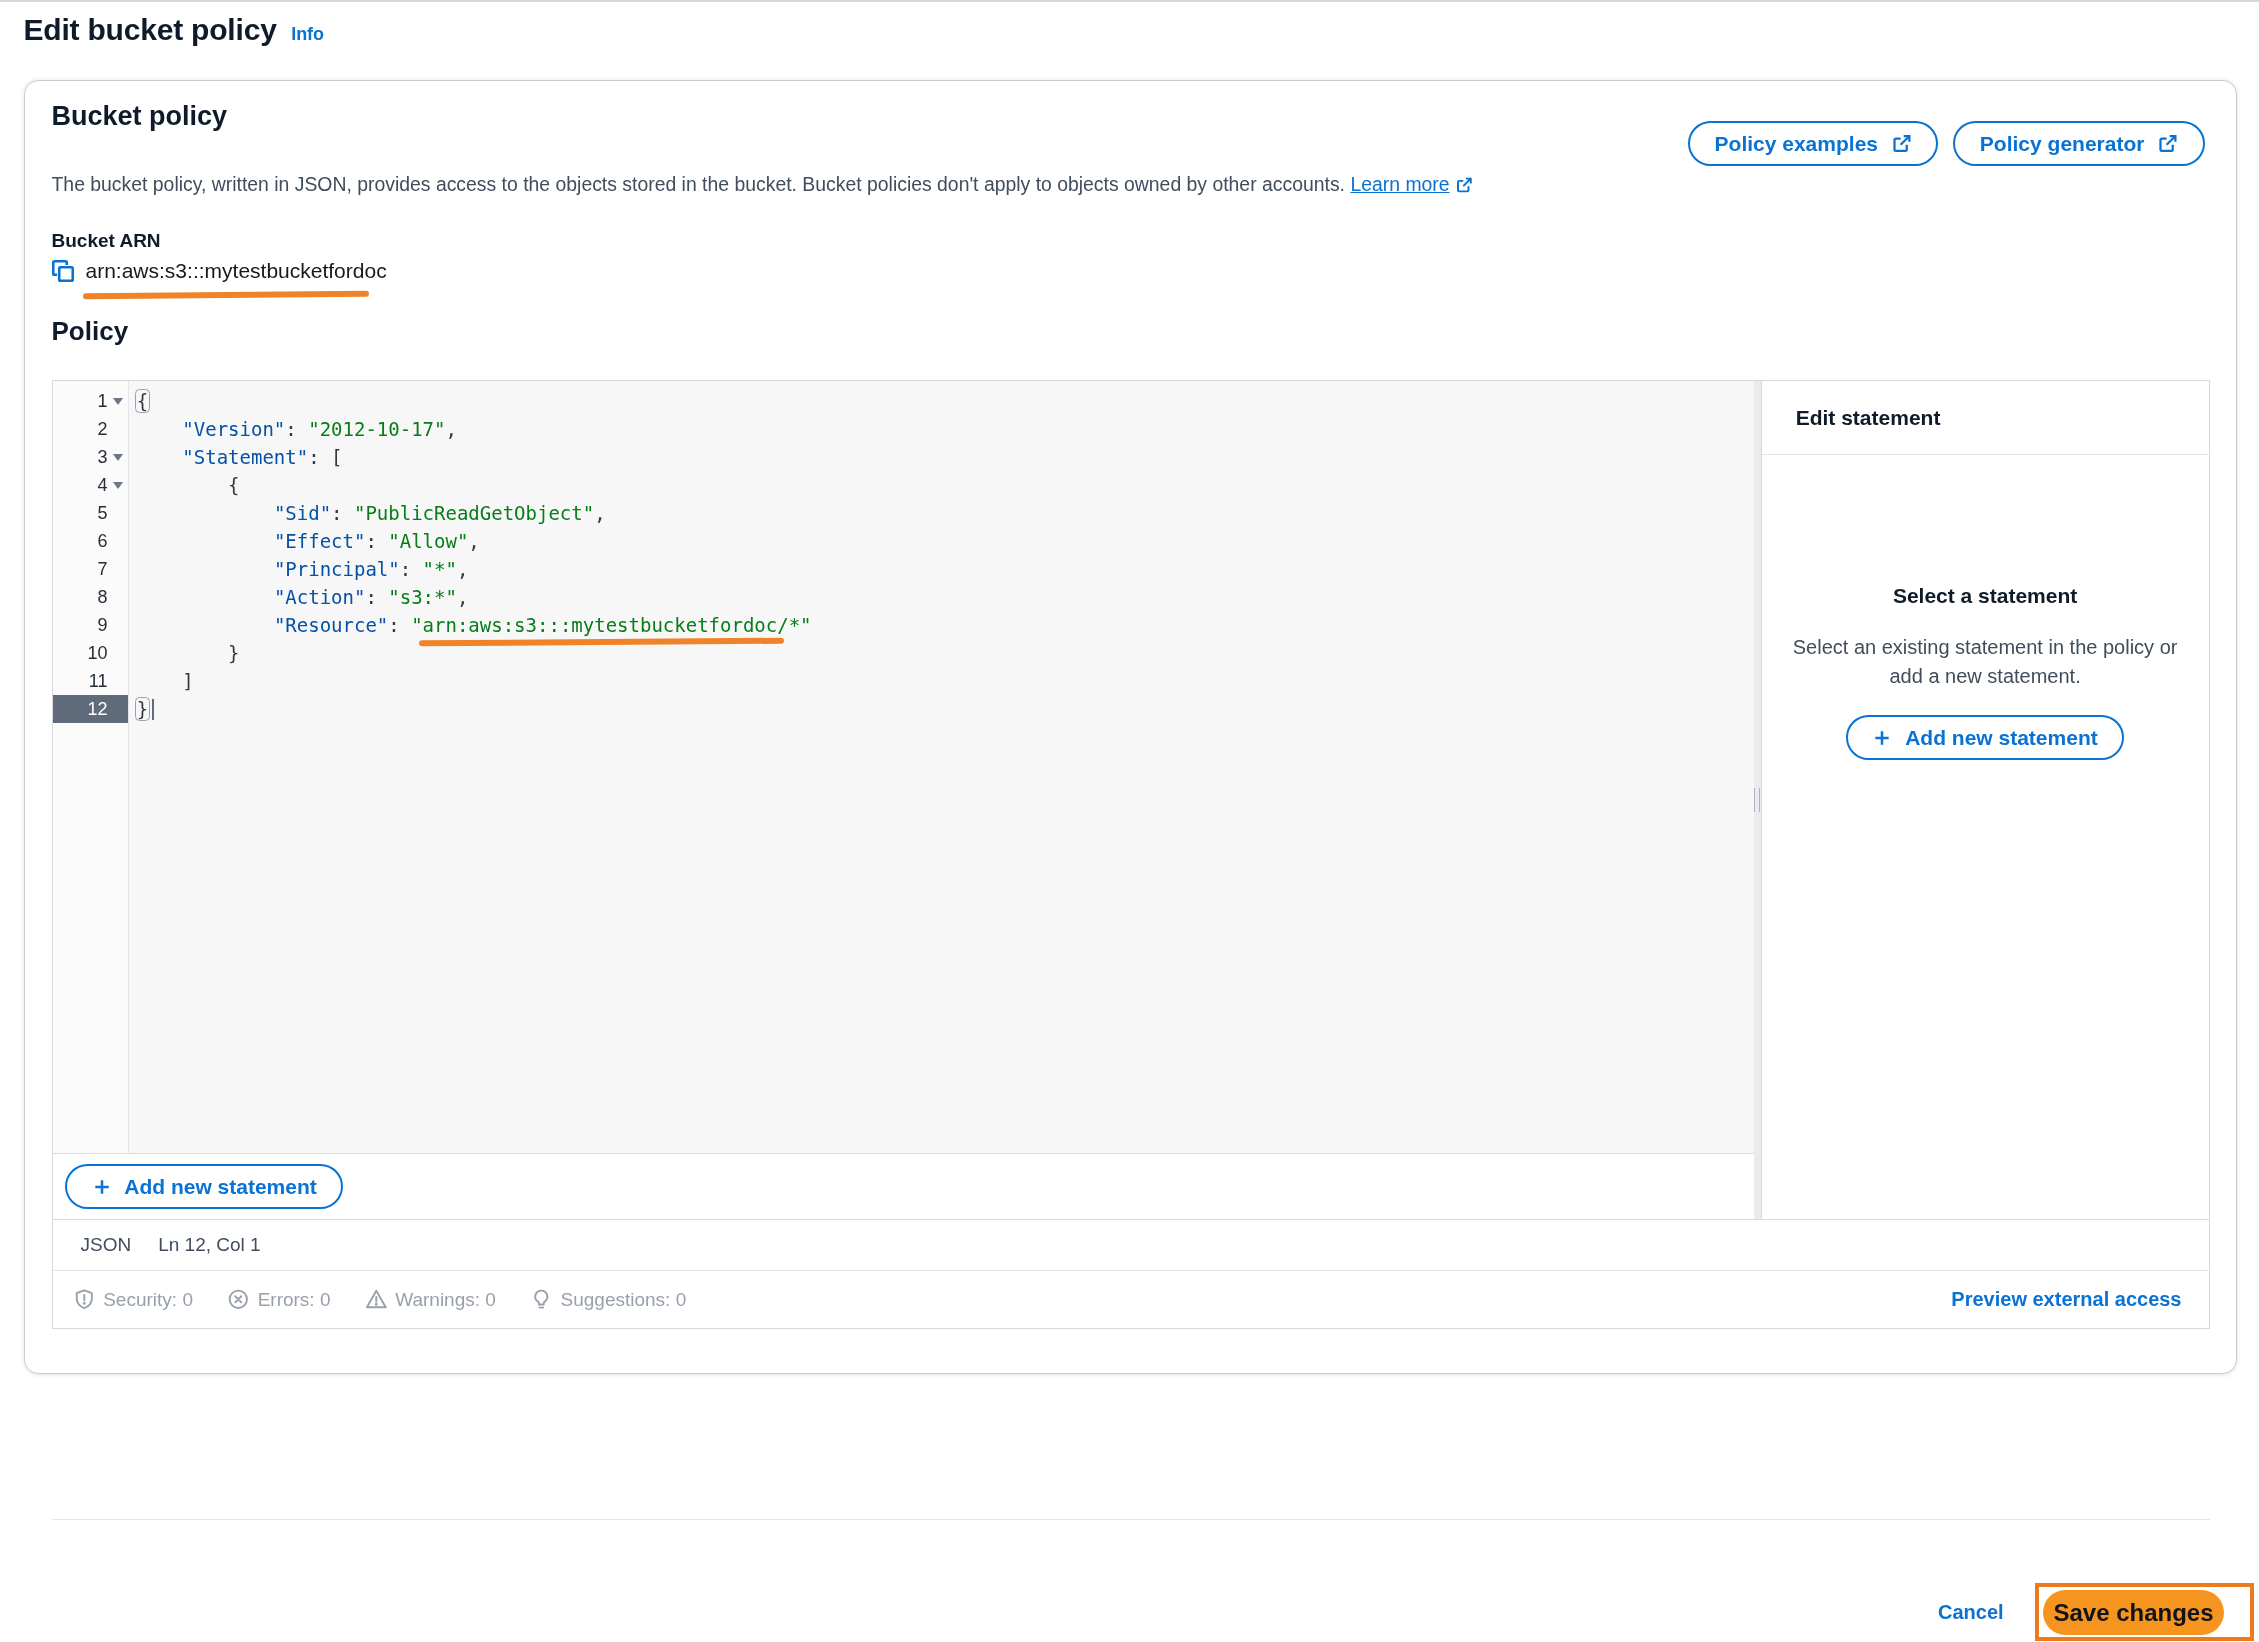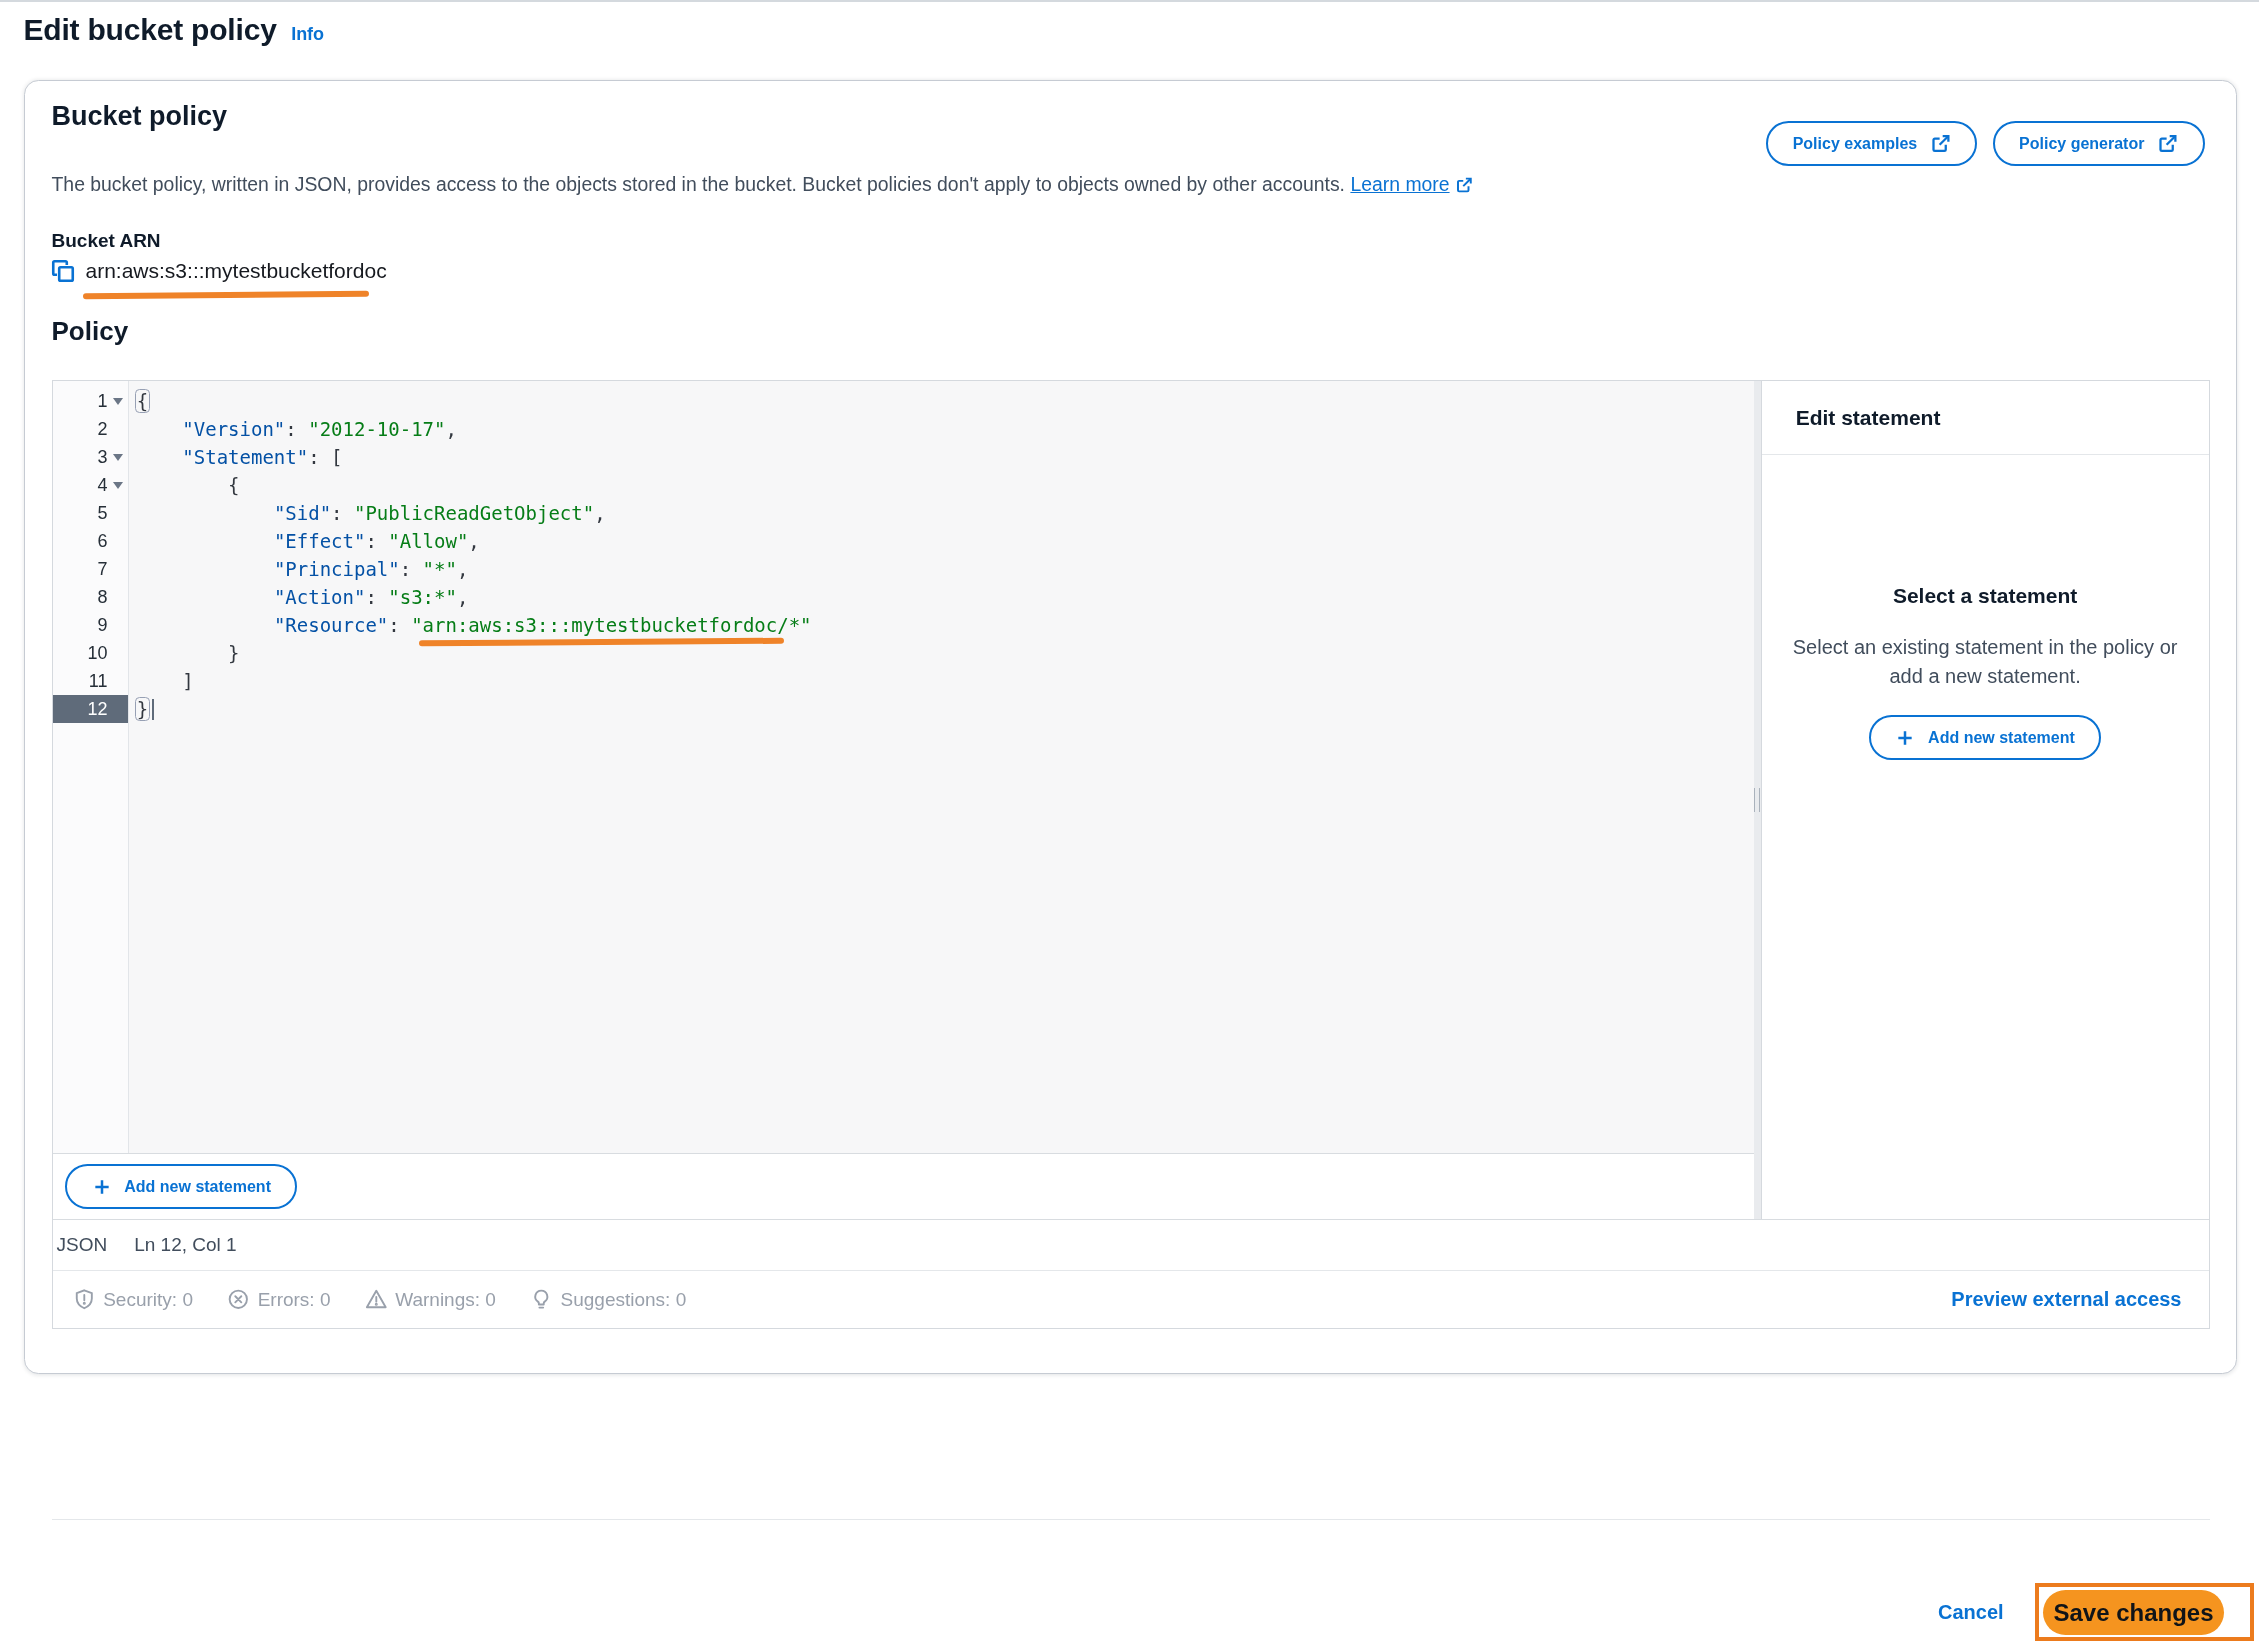--- a/index.html
+++ b/index.html
@@ -31,21 +31,21 @@
 
   
   .card{ position:absolute; left:23.5px; top:80px; width:2213px; height:1294px;
     background:#fff; border:0.9px solid var(--card-border); border-radius:14.5px;
     box-shadow:0 0.9px 4.5px rgba(0,28,36,.12); }
 
   .card-title{ position:absolute; left:27px; top:20px; font-size:27px; font-weight:700; }
   .header-buttons{ position:absolute; right:31px; top:40px; display:flex; gap:15.4px; }
   .btn-outline{ display:inline-flex; align-items:center; gap:12.7px; height:45px; padding:0 24.4px;
     border:2.3px solid var(--blue); border-radius:22.6px; background:#fff;
-    color:var(--blue); font-size:16px; font-weight:700; cursor:pointer; white-space:nowrap; }
+    color:var(--blue); font-size:21px; font-weight:700; cursor:pointer; white-space:nowrap; }
   .btn-outline svg{ display:block; }
 
   .card-desc{ position:absolute; left:27px; top:92px; font-size:19.4px; color:var(--text-body); white-space:nowrap; }
   .learn-more{ color:var(--blue); text-decoration:underline; font-weight:400; cursor:pointer; }
   .ext-icon-inline{ display:inline-block; vertical-align:-2.7px; margin-left:5.4px; }
 
   .arn-label{ position:absolute; left:27px; top:149px; font-size:19px; font-weight:700; }
   .arn-row{ position:absolute; left:25px; top:177px; display:flex; align-items:center; gap:10px; }
   .arn-text{ font-size:21px; color:#16191f; }
   .copy-btn{ cursor:pointer; display:flex; }
@@ -87,21 +87,21 @@
 
   .stmt-panel{ flex:1; border-left:0.9px solid #d5d9de; background:#fff; display:flex; flex-direction:column; }
   .stmt-header{ height:74px; border-bottom:0.9px solid var(--divider); display:flex; align-items:center; padding-left:34px;
     font-size:21px; font-weight:700; }
   .stmt-body{ flex:1; text-align:center; padding:0 15px; }
   .stmt-empty-title{ margin-top:129px; font-size:21px; font-weight:700; }
   .stmt-empty-desc{ margin:25px auto 0; max-width:398px; font-size:20px; line-height:29px; color:var(--text-body); }
   .stmt-body .btn-outline{ margin-top:24.4px; }
 
   .json-row{ height:51px; border-top:0.9px solid #d8dce0; display:flex; align-items:center; gap:27px;
-    padding-left:4px; font-size:19px; color:#414d5c; background:#fff; }
+    padding-left:28px; font-size:19px; color:#414d5c; background:#fff; }
   .checks-row{ height:58px; border-top:0.9px solid var(--divider); display:flex; align-items:center;
     padding:0 27px 0 20px; gap:34px; background:#fff; }
   .check-item{ display:flex; align-items:center; gap:8.1px; color:var(--gray-icon); font-size:19px; }
   .check-item svg{ display:block; }
   .preview-link{ margin-left:auto; color:var(--blue); font-size:20px; font-weight:700; cursor:pointer; }
 
   .card-bottom-rule{ position:absolute; left:27px; top:1438px; width:2158px; height:0.9px; background:var(--divider); }
 
   
   .cancel-link{ position:absolute; left:1938px; top:1601px; font-size:20px; font-weight:700; color:var(--blue); cursor:pointer; }

